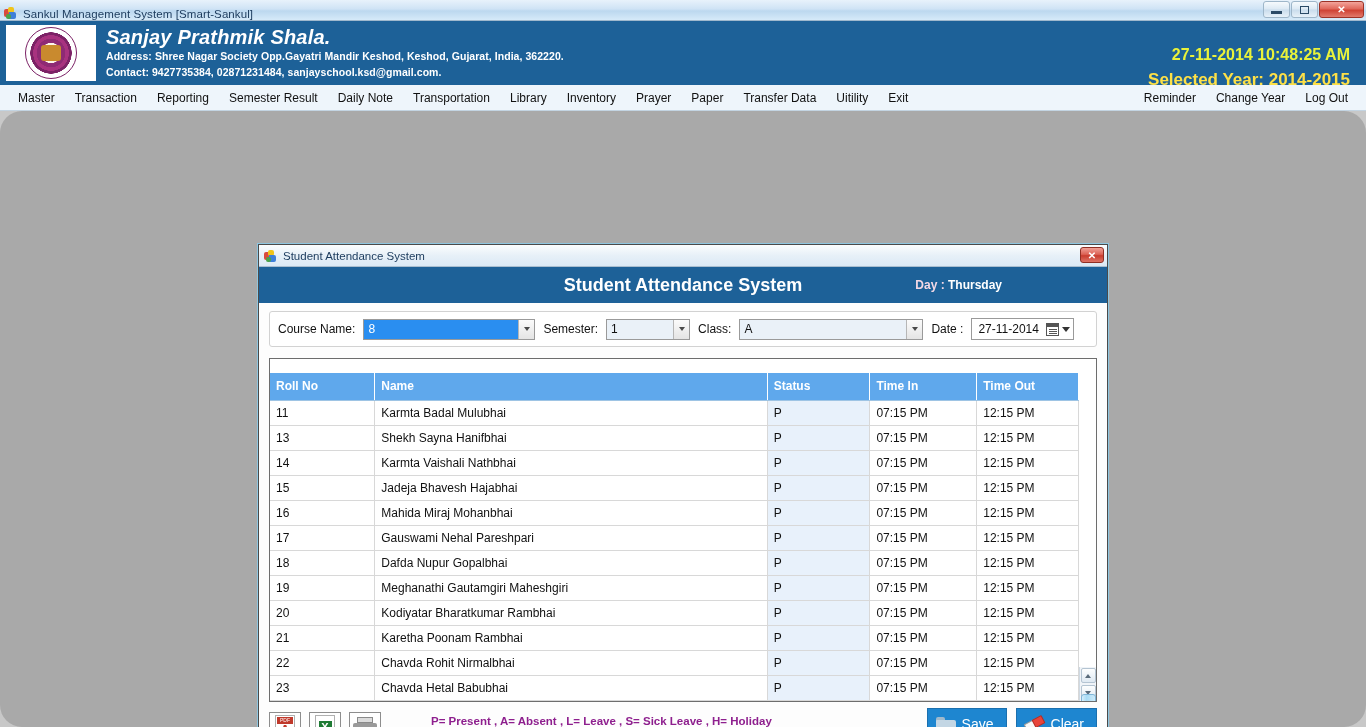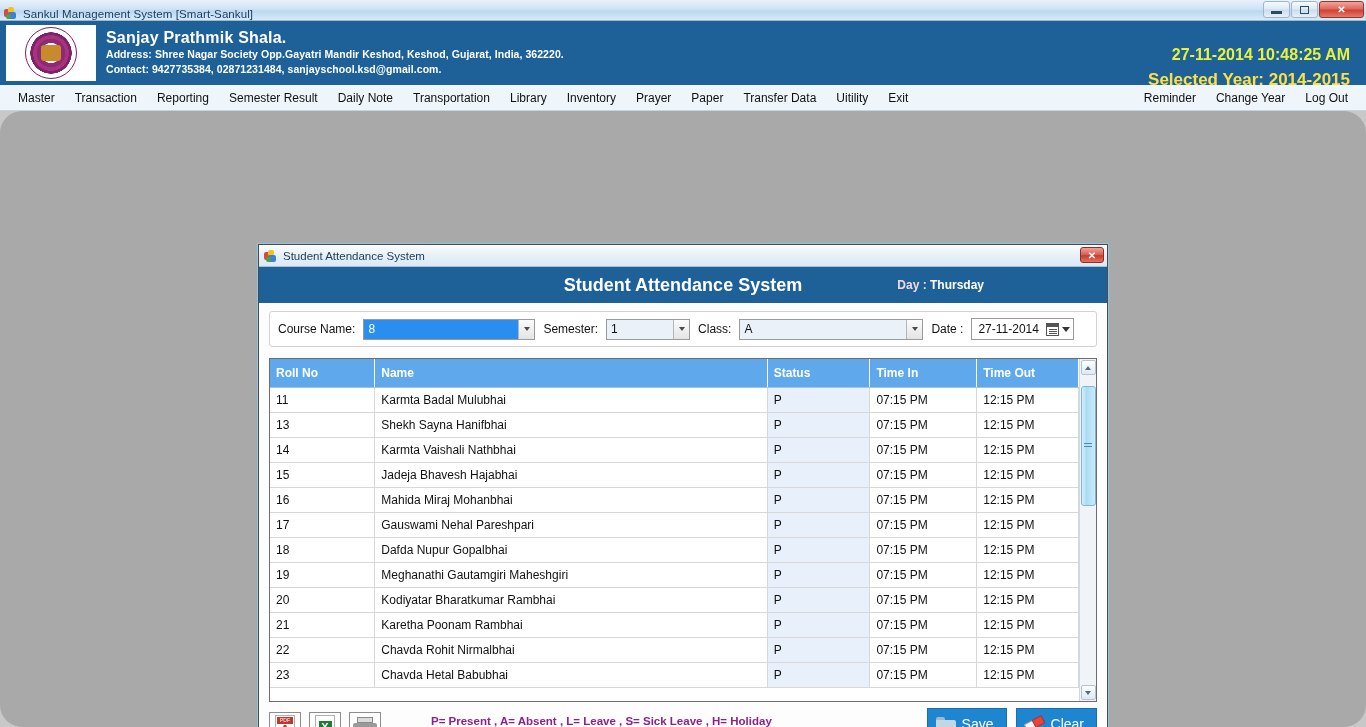--- a/index.html
+++ b/index.html
@@ -64,21 +64,21 @@
     width: 52px; height: 52px; border-radius: 50%;
     background: radial-gradient(circle at 50% 50%, #fdf6ea 0 28%, #8e2a74 29% 40%, #a8327f 41% 50%, #7c2266 51% 58%, #fff 59%);
     border: 1.5px solid #7c2266; position: relative; overflow: hidden;
   }
   .emblem::after {
     content: ""; position: absolute; left: 50%; top: 50%;
     transform: translate(-50%,-50%);
     width: 20px; height: 16px; background: #c98a2e; border-radius: 3px;
   }
   .brand { margin-left: 10px; color: #fff; }
-  .brand h1 { font-size: 16px; font-weight: bold; letter-spacing: 0.2px; line-height: 1.15; }
+  .brand h1 { font-size: 20px; font-weight: bold; letter-spacing: 0.2px; line-height: 1.15; font-style: italic; }
   .brand .line { font-size: 10.5px; font-weight: bold; line-height: 1.45; letter-spacing: 0.05px; }
   .banner-right { position: absolute; right: 16px; top: 22px; text-align: right; }
   .bdate { font-size: 16px; font-weight: bold; color: #e9f23a; line-height: 1.5; }
   .byear { font-size: 17px; font-weight: bold; color: #fde047; line-height: 1.5; }
 
   
   .menubar {
     flex: 0 0 26px; background: #eef5fb;
     border-bottom: 1px solid #c3d4e2;
     display: flex; align-items: center; padding: 0 8px;
@@ -112,21 +112,21 @@
     background: linear-gradient(to bottom, #f0a096 0%, #dc6356 45%, #c93c2e 55%, #de7466 100%);
     border: 1px solid #8f2f24; color: #fff;
     font-size: 10px; font-weight: bold;
     display: flex; align-items: center; justify-content: center;
   }
   .dlg-head {
     flex: 0 0 36px; background: #1d6198; position: relative;
     display: flex; align-items: center; justify-content: center;
   }
   .dlg-head h2 { color: #fff; font-size: 18px; font-weight: bold; }
-  .dlg-day { position: absolute; right: 123px; font-size: 12px; font-weight: bold; color: #f4d9e6; }
+  .dlg-day { position: absolute; right: 105px; font-size: 12px; font-weight: bold; color: #f4d9e6; }
   .dlg-day b { color: #ffffff; }
   .dlg-body {
     flex: 1 1 auto; background: #fdfdfd; padding: 8px 10px 0 10px;
     display: flex; flex-direction: column;
   }
 
   
   .filters {
     flex: 0 0 36px; border: 1px solid #d2d2d2; border-radius: 3px;
     background: #fff; display: flex; align-items: center;
@@ -173,21 +173,21 @@
   }
   .dd-arrow {
     width: 0; height: 0; margin-left: 3px; flex: 0 0 auto;
     border-left: 4px solid transparent; border-right: 4px solid transparent;
     border-top: 5px solid #333;
   }
 
   
   .gridwrap {
     flex: 0 0 344px; border: 1px solid #6d6d6d;
-    display: flex; background: #fff; overflow: hidden;
+    display: flex; background: #fff; overflow: hidden; align-items: flex-end;
   }
   .grid { flex: 1 1 auto; position: relative; overflow: hidden; }
   table.tbl { width: 100%; border-collapse: collapse; table-layout: fixed; }
   table.tbl th {
     background: #5fa8ec; color: #ffffff;
     font-size: 12px; font-weight: bold; text-align: left;
     padding: 5px 0 5px 6px; height: 28px;
     border-right: 1px solid #ffffff; border-bottom: 1px solid #9ec4e4;
   }
   table.tbl td {

